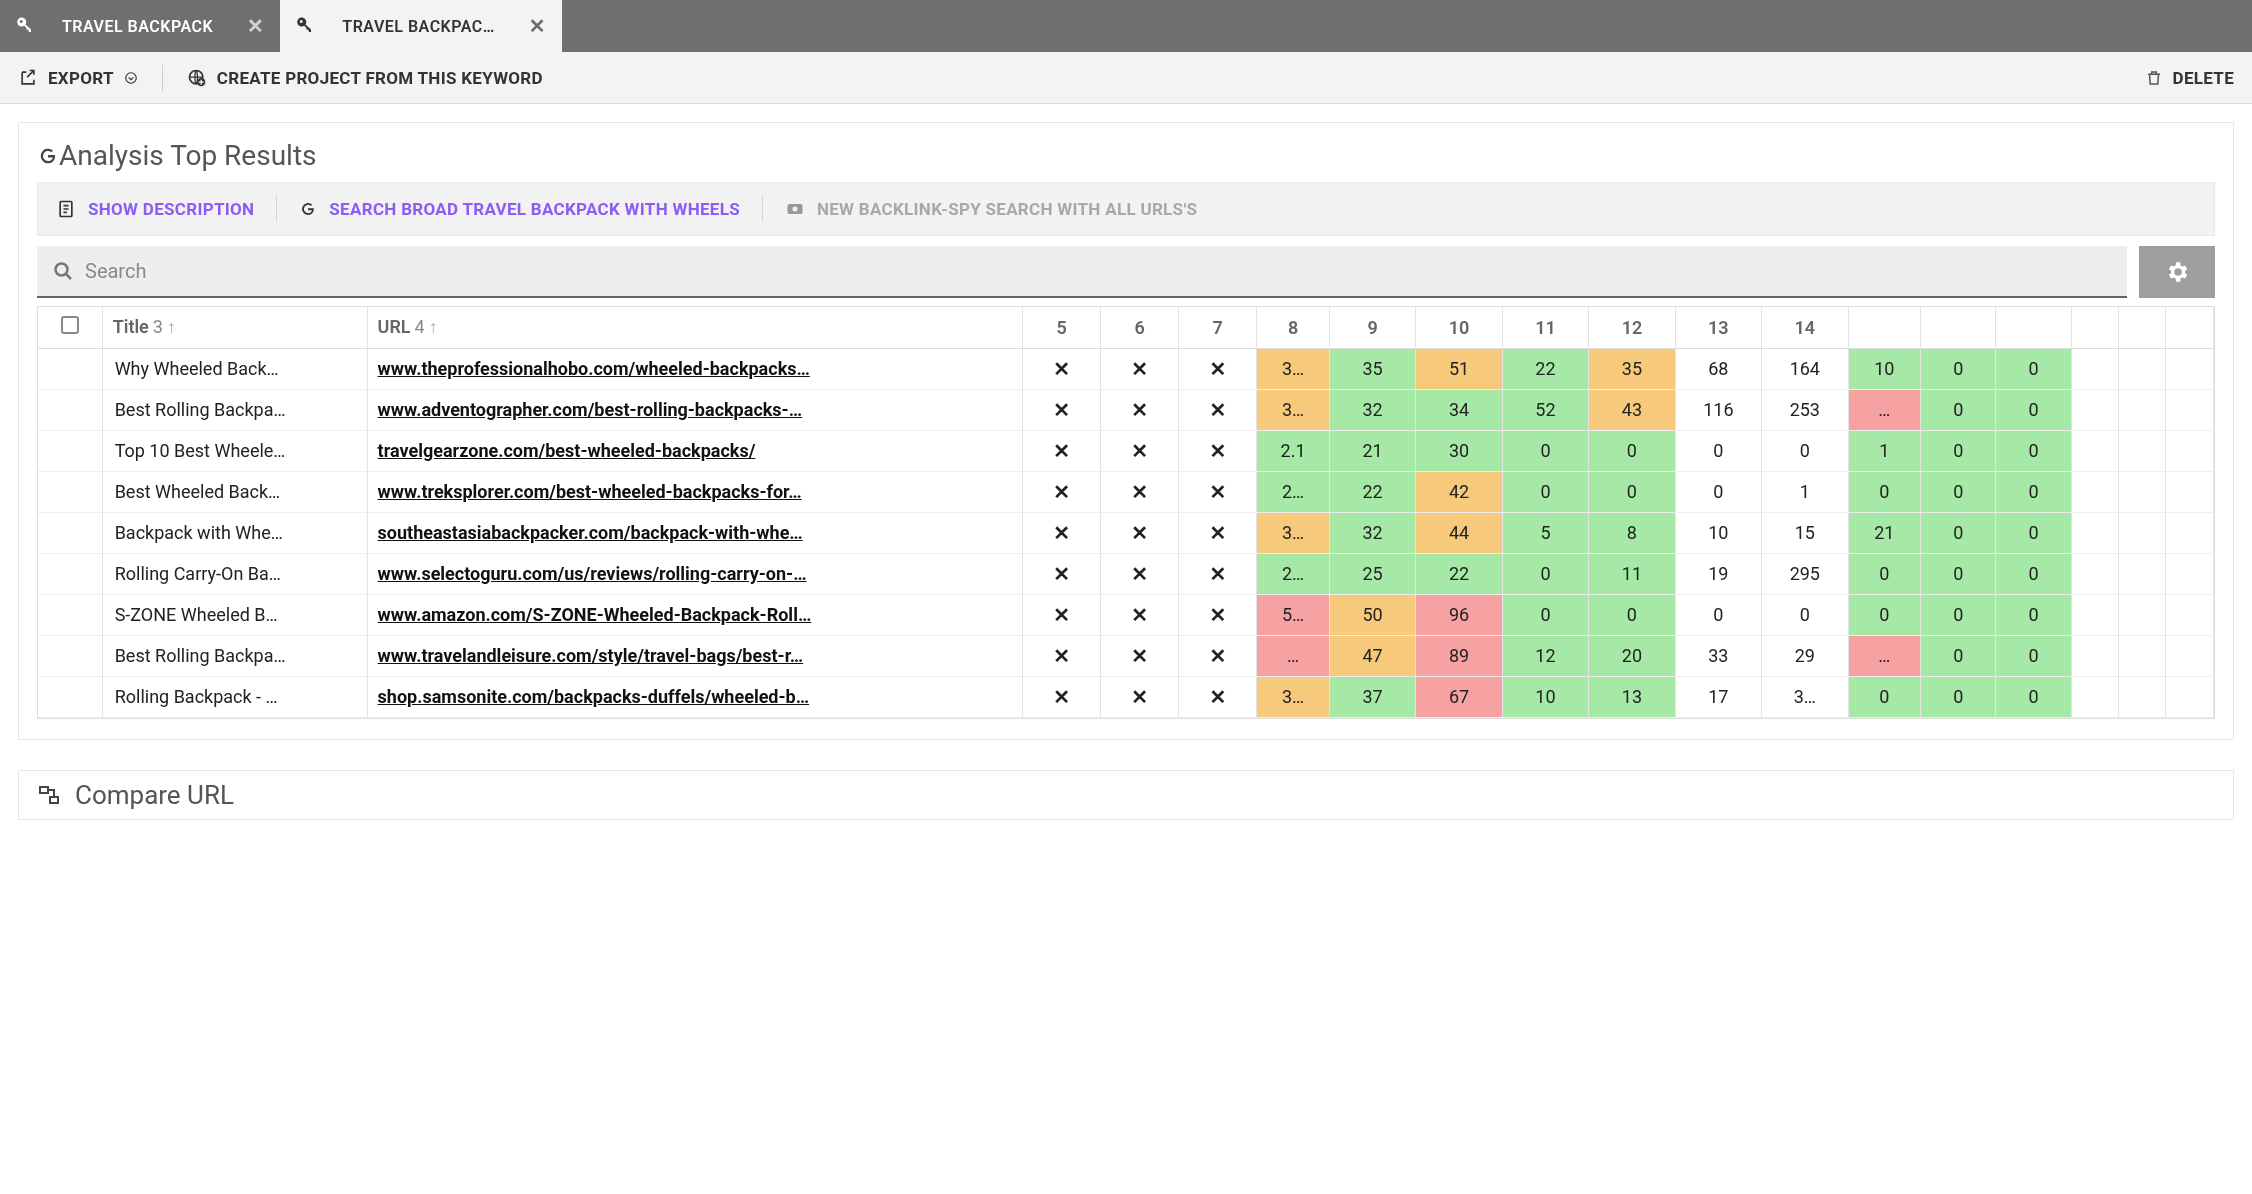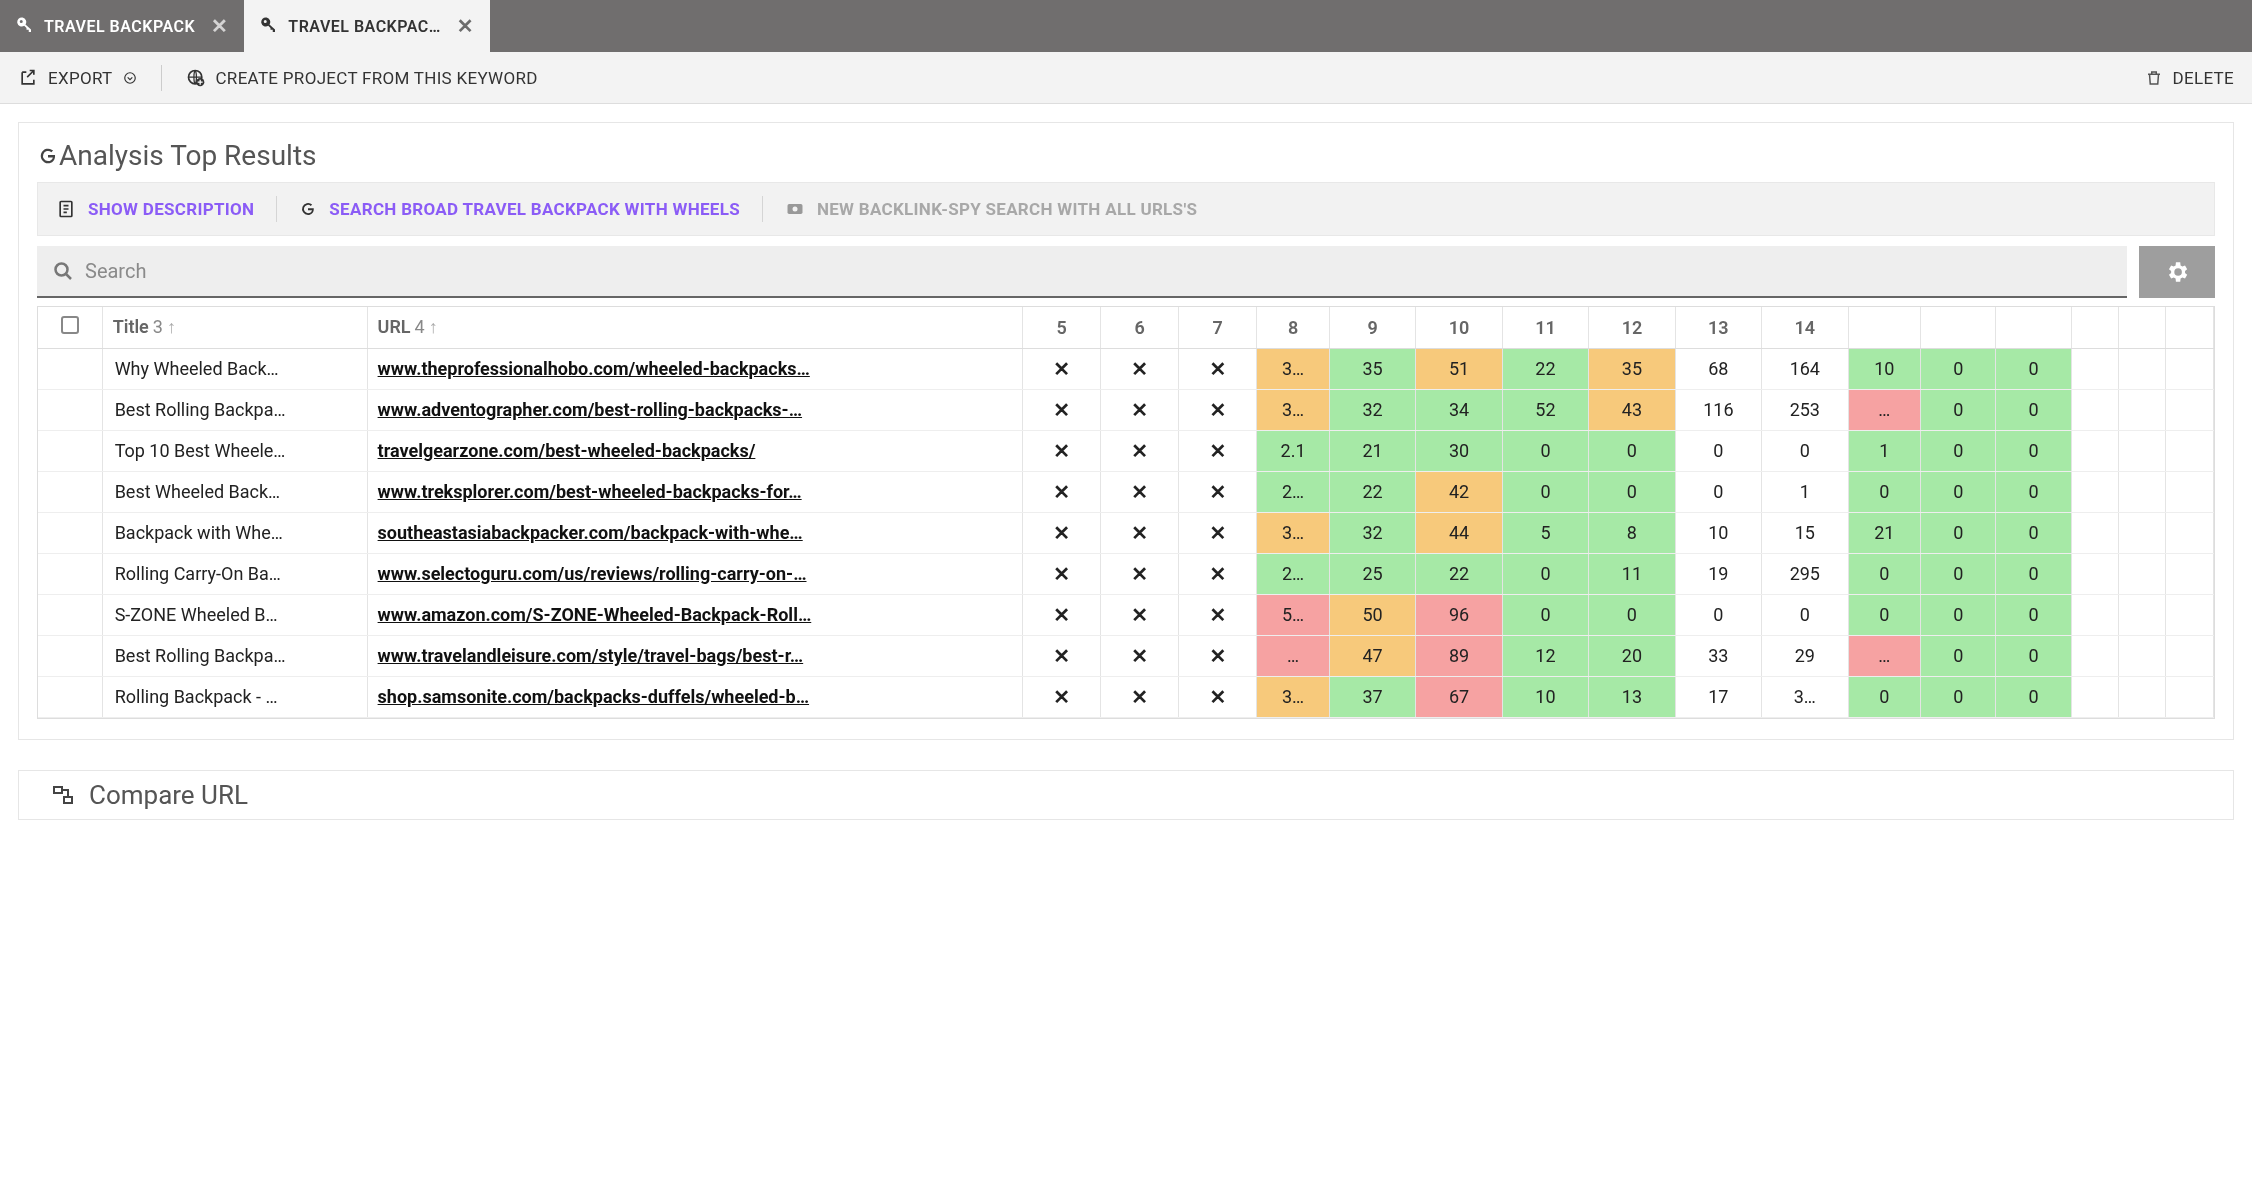--- a/index.html
+++ b/index.html
@@ -1,24 +1,24 @@
 <!DOCTYPE html>
 <html><head>
 <meta charset="utf-8">
 <style>
 *{box-sizing:border-box;margin:0;padding:0;font-family:-apple-system,BlinkMacSystemFont,"Segoe UI",Roboto,Arial,sans-serif}
 body{background:#fff;color:#222}
 .tab-bar{background:#706e6e;display:flex;height:52px}
-.tab{display:flex;align-items:center;padding:0 16px;gap:10px;font-size:16px;font-weight:600;letter-spacing:.5px;cursor:pointer}
+.tab{display:flex;align-items:center;padding:0 16px;gap:28px;font-size:16px;font-weight:600;letter-spacing:.5px;cursor:pointer}
 .tab.inactive{color:#fff}
 .tab.active{background:#f3f3f3;color:#333}
 .tab-icon{width:18px;height:18px;display:inline-flex;align-items:center;justify-content:center}
 .tab-close{font-size:20px;opacity:.7;cursor:pointer;margin-left:6px}
 .action-bar{background:#f3f3f3;border-bottom:1px solid #ddd;display:flex;align-items:center;height:52px;padding:0 18px;gap:24px}
-.action-item{display:flex;align-items:center;gap:10px;font-size:17px;font-weight:400;letter-spacing:.3px;color:#333;cursor:pointer}
+.action-item{display:flex;align-items:center;gap:10px;font-size:17px;font-weight:700;letter-spacing:.3px;color:#333;cursor:pointer}
 .action-divider{width:1px;height:26px;background:#ccc}
 .spacer{flex:1}
 .content{padding:18px}
 .panel{border:1px solid #e6e6e6;padding:0 0 20px 0;margin-bottom:30px}
 .panel-header{display:flex;align-items:center;padding:16px 18px 10px}
 .panel-title{font-size:28px;font-weight:400;color:#555}
 .panel-actions{margin:0 18px;background:#f2f2f2;border:1px solid #e8e8e8;display:flex;align-items:center;height:54px;padding:0 18px;gap:22px}
 .pa-item{display:flex;align-items:center;gap:12px;font-size:17px;font-weight:700;letter-spacing:.3px;color:#8b5cf6;cursor:pointer}
 .pa-item.disabled{color:#a8a8a8;cursor:default}
 .pa-divider{width:1px;height:26px;background:#d5d5d5}
@@ -38,21 +38,21 @@
 td.title-cell{text-align:left;color:#222;padding-left:12px}
 td.url-cell{text-align:left;padding-left:10px}
 td.url-cell a{color:#111;font-weight:700;text-decoration:underline}
 .chk{width:18px;height:18px;border:2px solid #888;border-radius:3px;display:inline-block;cursor:pointer}
 .xmark{font-size:20px;font-weight:700;color:#222}
 .c-green{background:#a6e9a6}
 .c-orange{background:#f7c97b}
 .c-red{background:#f6a2a2}
 .pager{display:flex;justify-content:flex-end;align-items:center;gap:18px;padding:10px 22px 0;font-size:17px;color:#666}
 .pager .nav{color:#bbb;cursor:pointer;font-size:16px}
-.section2{border:1px solid #e6e6e6;padding:16px 32px;display:flex;align-items:center;gap:14px;height:50px;overflow:hidden}
+.section2{border:1px solid #e6e6e6;padding:16px 18px;display:flex;align-items:center;gap:14px;height:50px;overflow:hidden}
 .section2-title{font-size:26px;color:#555}
 svg{display:block}
 </style>
 </head>
 <body>
 
 <div class="tab-bar">
   <div class="tab inactive">
     <span class="tab-icon">
       <svg viewBox="0 0 24 24" width="18" height="18" fill="#fff">

